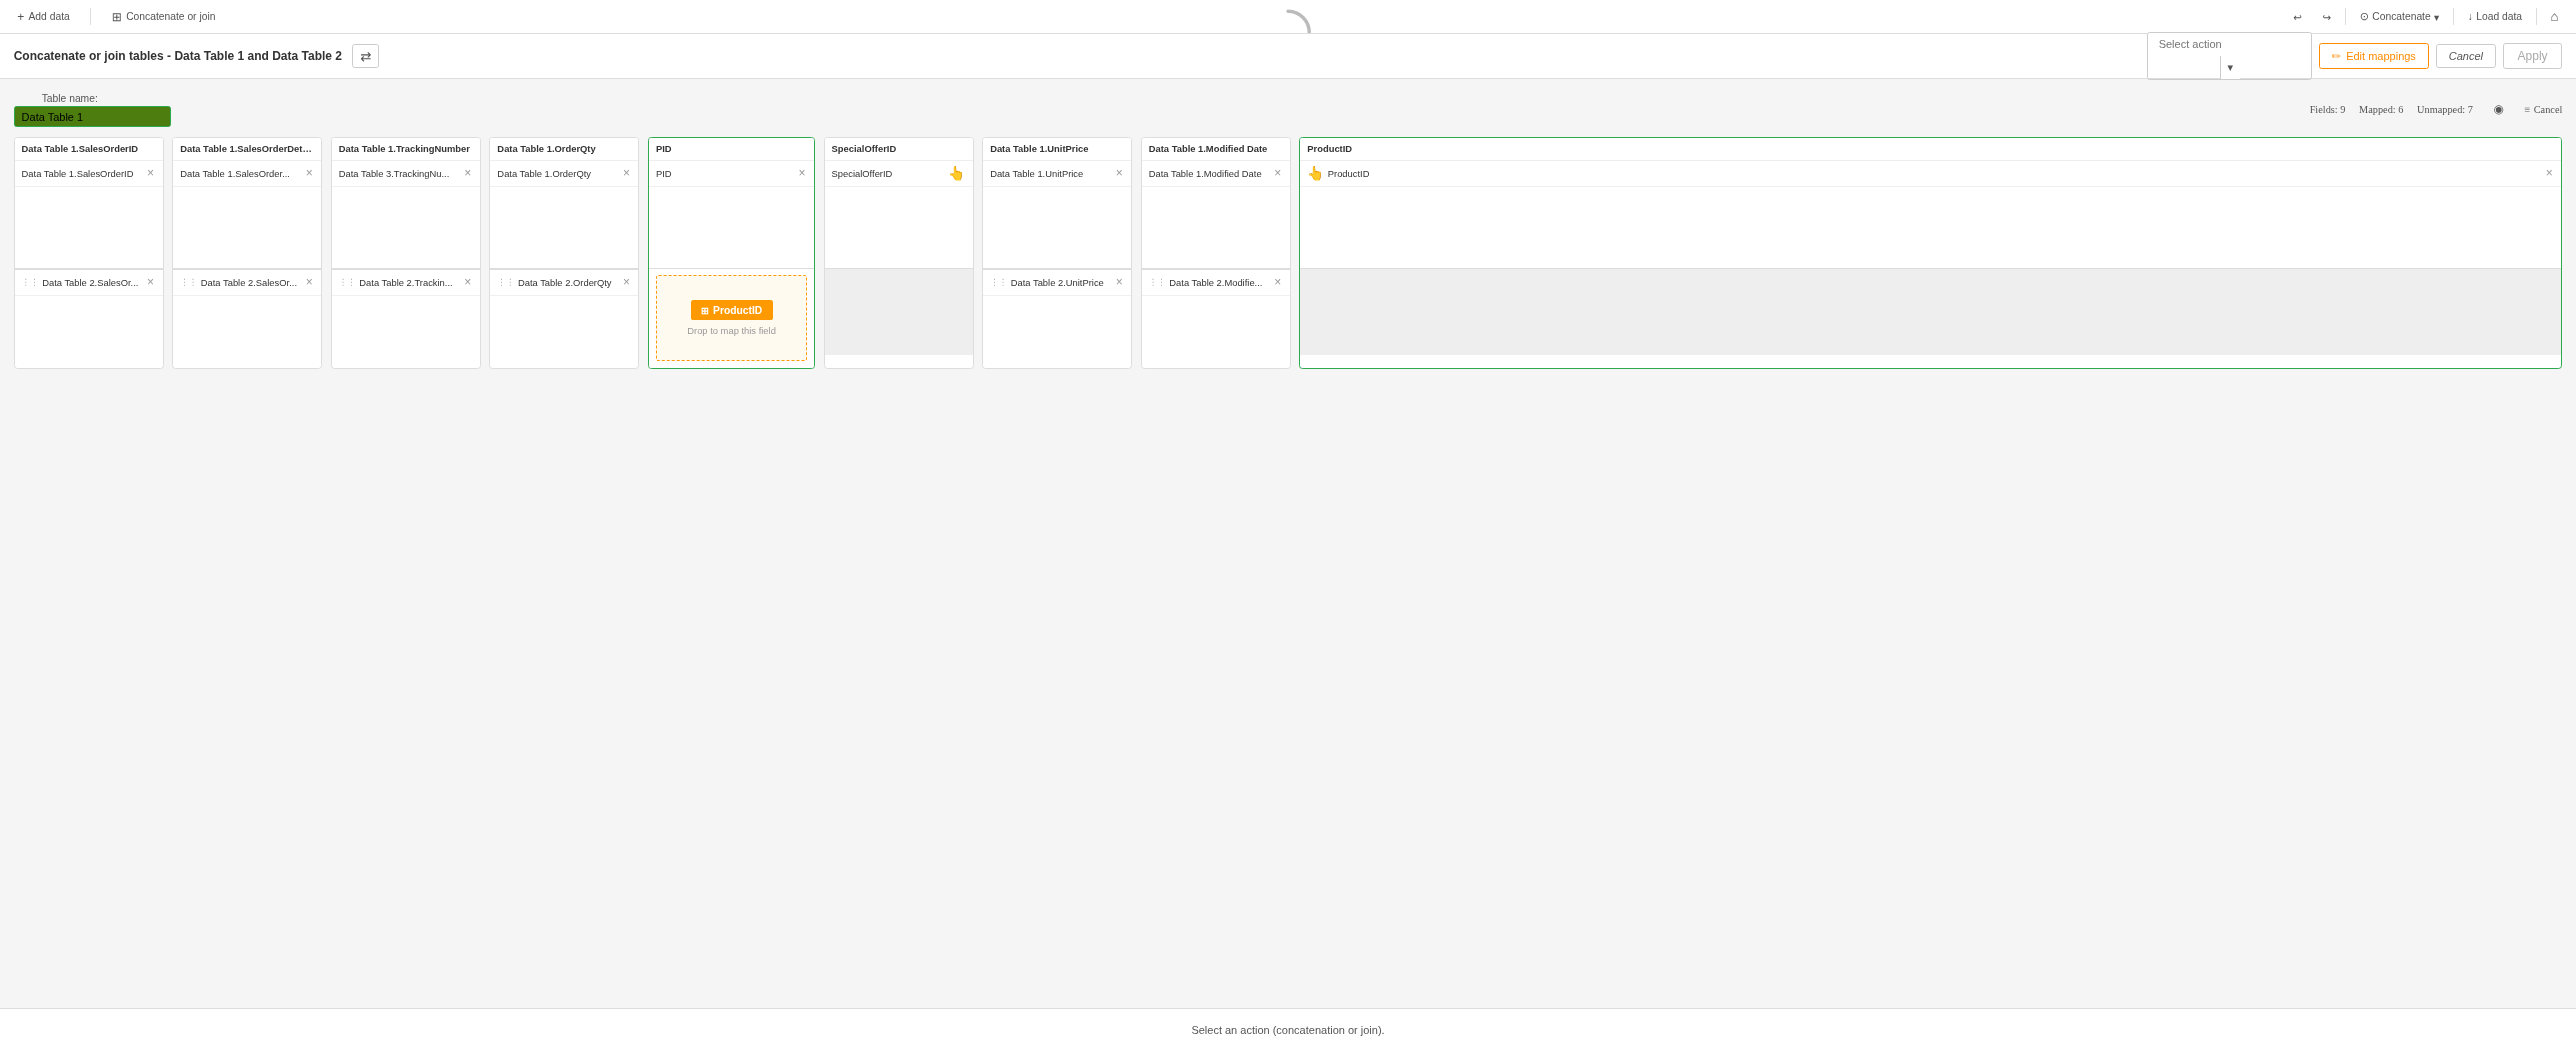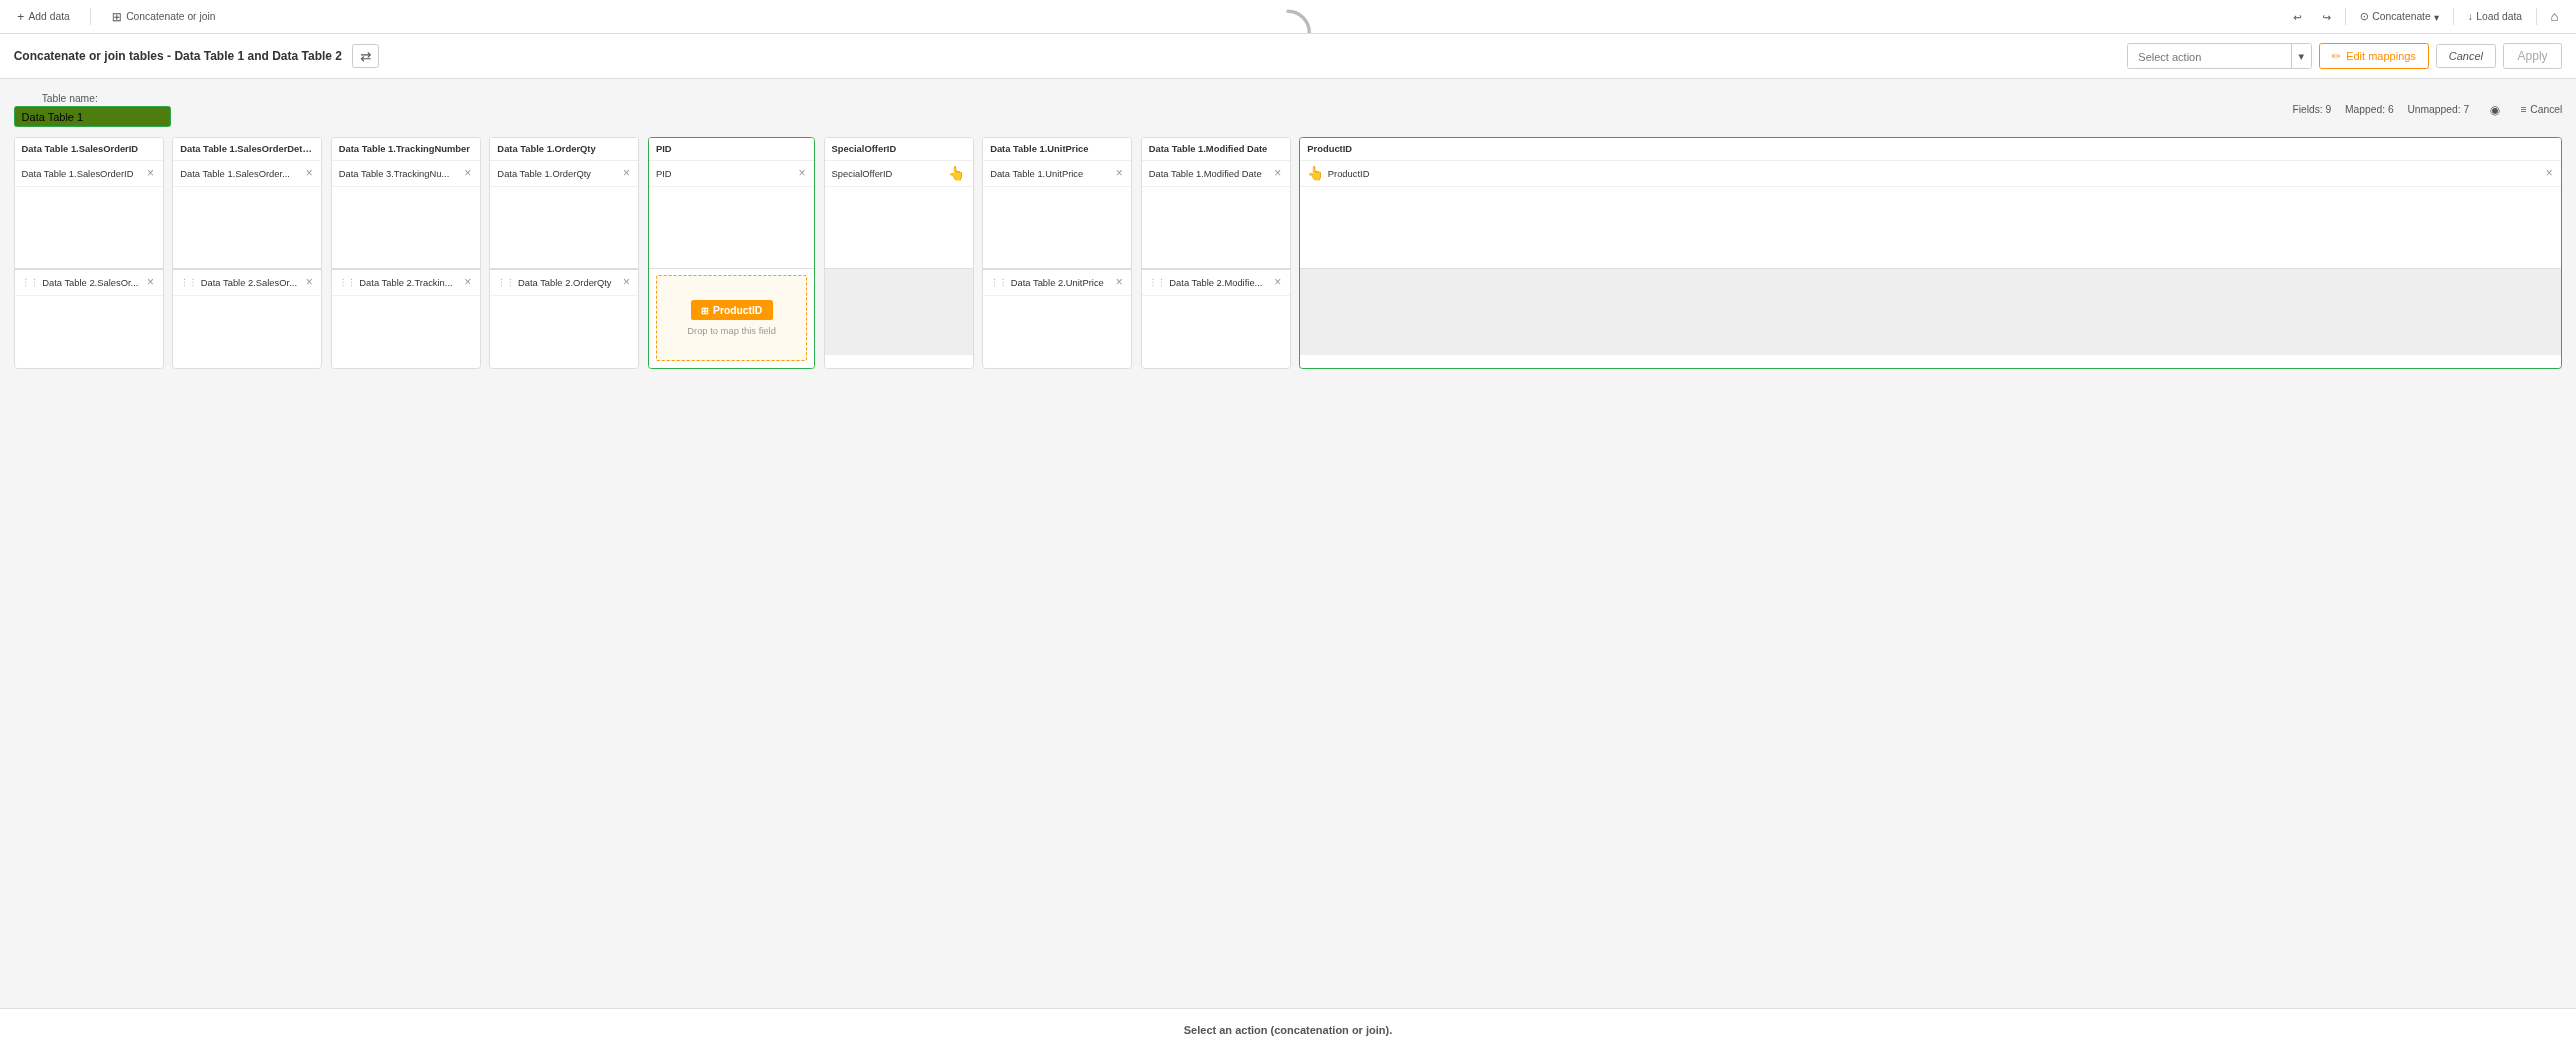--- a/index.html
+++ b/index.html
@@ -34,21 +34,21 @@
       background: #fff; border-bottom: 0.9px solid #ddd;
       padding: 0 13.7px; gap: 10.3px;
     }
     .page-title { font-size: 12px; font-weight: 600; color: #333; }
     .swap-btn {
       background: none; border: 0.9px solid #ccc; border-radius: 2.6px;
       padding: 3.4px 6.9px; cursor: pointer; color: #555;
     }
     .sub-toolbar-right { margin-left: auto; display: flex; align-items: center; gap: 6.9px; }
     .select-action-wrapper {
-      display: flex; align-items: flex-end; border: 0.9px solid #ccc; border-radius: 2.6px; overflow: hidden;
+      display: flex; align-items: center; border: 0.9px solid #ccc; border-radius: 2.6px; overflow: hidden; flex-direction: column;
     }
     .select-action-input {
       font-size: 11px; padding: 5.1px 10.3px; border: none; outline: none; color: #999; min-width: 154px;
       background: #fff; cursor: pointer;
     }
     .select-action-arrow {
       padding: 5.1px 6.9px; background: #fff; border-left: 0.9px solid #ccc; cursor: pointer; color: #555;
     }
     .edit-mappings-btn {
       display: flex; align-items: center; gap: 5.1px;
@@ -77,21 +77,21 @@
     }
     .table-name-label { font-size: 10.3px; color: #555; margin-bottom: 2.6px; margin-left: 28px; }
     .table-name-input {
       border: 1.7px solid #2daa4f; border-radius: 2.6px;
       padding: 3.4px 6.9px; font-size: 11px; outline: none; min-width: 137px;
       background: #4d7c0f;
     }
     .fields-info {
       display: flex; align-items: center; gap: 13.7px; font-size: 10.3px; color: #555;
     }
-    .fields-info span { display: flex; align-items: center; gap: 3.4px; }
+    .fields-info span { display: flex; align-items: center; gap: 3.4px; font-family: Liberation Serif, serif; }
     .fields-btn {
       display: flex; align-items: center; gap: 3.4px;
       background: none; border: none; cursor: pointer; font-size: 10.3px; color: #555;
     }
 
     
     .columns-grid {
       display: flex; gap: 0; overflow-x: auto;
     }
     .column-card {
@@ -135,21 +135,21 @@
       height: 86px; background: #e8e8e8;
     }
 
     
     .special-empty { height: 86px; background: #eee; }
 
     
     .status-bar {
       height: 43px; background: #fff; border-top: 0.9px solid #ddd;
       display: flex; align-items: center; justify-content: center;
-      font-size: 11px; color: #555; font-weight: bold;
+      font-size: 11px; color: #555;
     }
 
     
     .loading-arc {
       position: absolute; top: 8.6px; left: 50%; transform: translateX(-50%);
       width: 51px; height: 26px; overflow: hidden;
     }
     .loading-arc svg { width: 51px; height: 51px; animation: spin 1.5s linear infinite; }
     @keyframes spin { from { transform: rotate(0deg); } to { transform: rotate(360deg); } }
 

